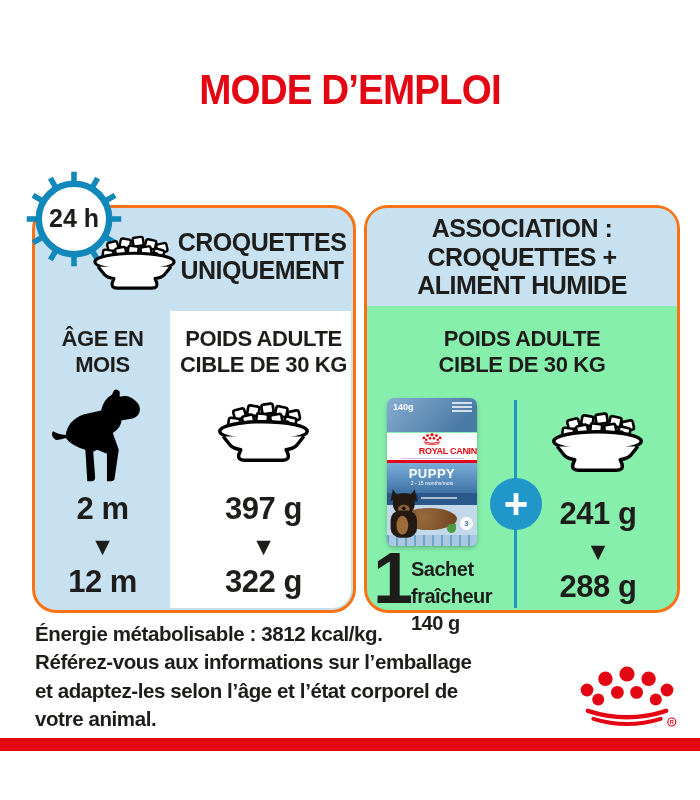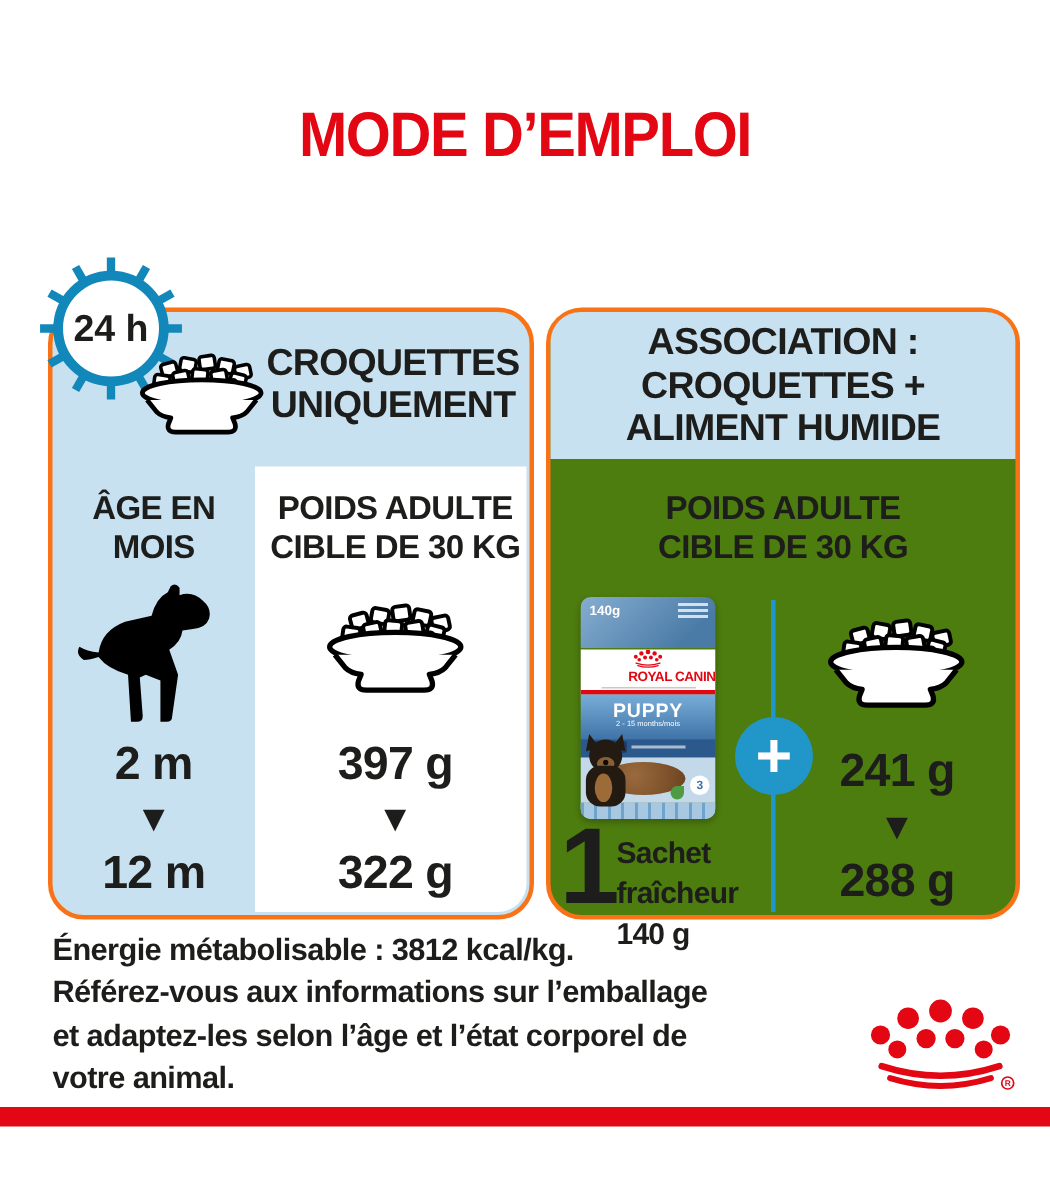--- a/index.html
+++ b/index.html
@@ -17,21 +17,21 @@
     color:#e30613;font-size:42px;font-weight:bold;letter-spacing:-1px;
     transform:scaleX(0.92);
   }
 
   
   .panel{
     top:205px;height:408px;border:3px solid #f97316;border-radius:24px;
     box-sizing:border-box;
   }
   .panel-left{left:32px;width:324px;background:#c8e1f1;}
-  .panel-right{left:364px;width:316px;background:#4d7c0f;}
+  .panel-right{left:364px;width:316px;background:#86efac;}
 
   .panel-left .white-col{
     position:absolute;left:135px;top:103px;right:2px;bottom:2px;
     background:#ffffff;border-radius:0 0 19px 0;
   }
 
   .hdr-left-text{
     left:135px;top:20px;width:184px;text-align:center;
     font-size:25px;font-weight:bold;line-height:1.12;letter-spacing:-0.5px;
   }

